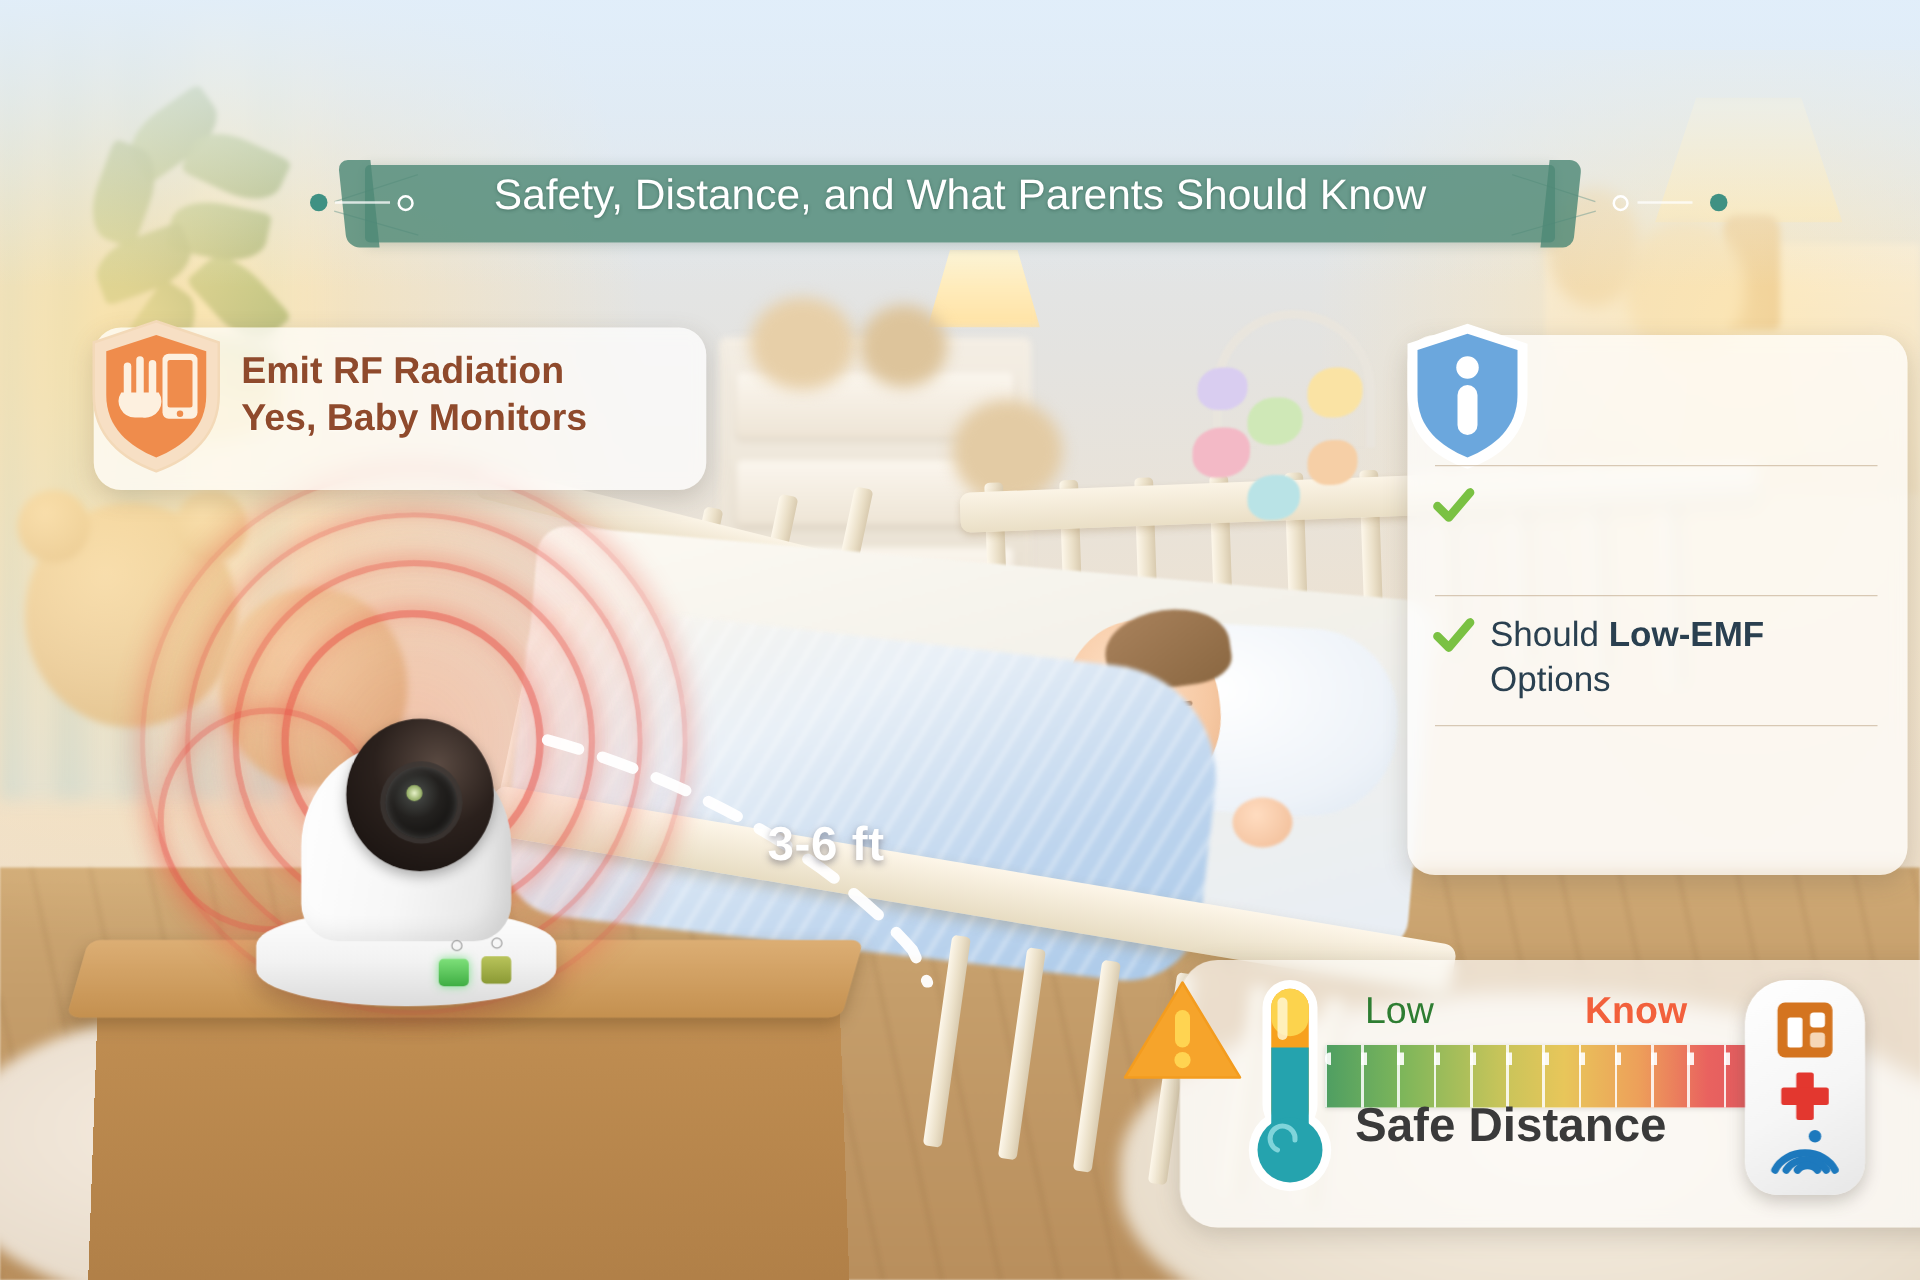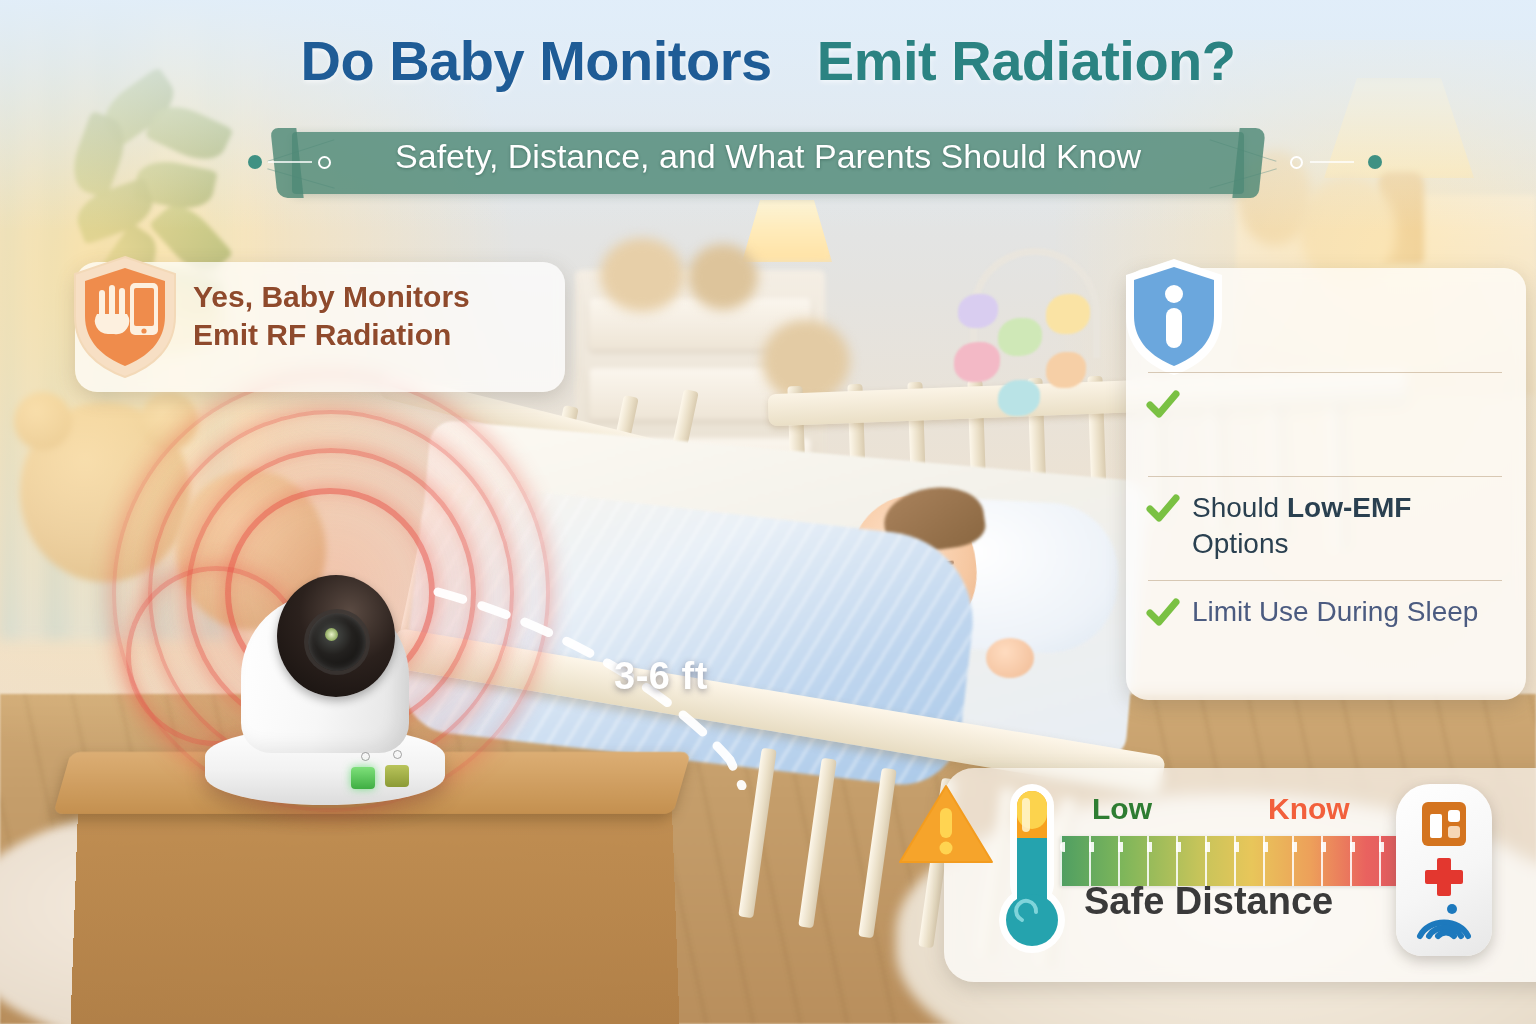--- a/index.html
+++ b/index.html
@@ -387,21 +387,21 @@
   .meter-ticks {
     position:absolute; inset:0;
     background: repeating-linear-gradient(90deg, rgba(255,255,255,.85) 0 2px, rgba(255,255,255,0) 2px 29px);
   }
   .meter-dots {
     position:absolute; left:0; right:0; top:6px; height:10px;
     background: repeating-linear-gradient(90deg, rgba(255,255,255,.9) 0 5px, rgba(255,255,255,0) 5px 29px);
     border-radius:4px;
   }
   .meter-low {
-    position:absolute; left:1092px; top:792px; font-size:30px; font-weight:700; color:#2e7d32;
+    position:absolute; left:1092px; top:792px; font-size:30px; font-weight:400; color:#2e7d32;
   }
   .meter-high {
     position:absolute; left:1268px; top:792px; font-size:30px; font-weight:700; color:#f2603c;
   }
   .meter-caption {
     position:absolute; left:1084px; top:880px; font-size:38px; font-weight:700; color:#3a3a3a;
   }
   .device {
     position:absolute; left:1396px; top:784px; width:96px; height:172px;
     border-radius: 34px 34px 26px 26px;
@@ -534,25 +534,20 @@
     <div class="cam-dot" style="left:188px; bottom:46px;"></div>
     <div class="led green"></div>
     <div class="led olive"></div>
   </div>
 
   <svg class="arc-svg" viewBox="0 0 420 230">
     <path d="M 8 32 C 110 60, 230 120, 300 200 L 312 226" fill="none" stroke="#ffffff" stroke-width="9" stroke-linecap="round" stroke-dasharray="26 20" opacity="0.95"></path>
   </svg>
   <div class="dist-label">3-6 ft</div>
 
-  <div class="title">
-    <span class="t1">Do Baby Monitors</span>
-    <span>&nbsp;</span>
-    <span class="t2">Emit Radiation?</span>
-  </div>
 
   <div class="sub-wrap">
     <div class="deco-line-thin" style="left:266px; top:20px; width:70px; transform:rotate(-18deg);"></div>
     <div class="deco-line-thin" style="left:266px; top:48px; width:70px; transform:rotate(16deg);"></div>
     <div class="deco-line-thin" style="left:1208px; top:20px; width:70px; transform:rotate(18deg);"></div>
     <div class="deco-line-thin" style="left:1208px; top:48px; width:70px; transform:rotate(-16deg);"></div>
 
     <div class="sub-band"></div>
 
     <div class="deco" style="left:268px; width:44px;"></div>
@@ -573,22 +568,22 @@
       <g fill="#fdf0df">
         <rect x="32" y="36" width="6" height="30" rx="3"></rect>
         <rect x="42" y="31" width="6" height="35" rx="3"></rect>
         <rect x="52" y="34" width="6" height="32" rx="3"></rect>
         <path d="M30 60 h30 a13 13 0 0 1 -13 20 h-6 a13 13 0 0 1 -11 -20 z"></path>
         <rect x="63" y="29" width="28" height="52" rx="5"></rect>
       </g>
       <rect x="67" y="34" width="20" height="38" rx="2" fill="#ef8c4c"></rect>
       <circle cx="77" cy="77" r="2.6" fill="#ef8c4c"></circle>
     </svg>
+    <div class="rf-text">Emit RF Radiation</div>
     <div class="rf-text">Yes, Baby Monitors</div>
-    <div class="rf-text">Emit RF Radiation</div>
   </div>
 
   <div class="card" id="safe-card">
     <svg class="shield-blue" viewBox="0 0 112 122">
       <path d="M56 3 L104 19 V60 C104 91 83 110 56 119 C29 110 8 91 8 60 V19 Z" fill="#ffffff"></path>
       <path d="M56 11 L96 24 V60 C96 86 78 101 56 110 C34 101 16 86 16 60 V24 Z" fill="#6ba7dd"></path>
       <circle cx="56" cy="38" r="9" fill="#ffffff"></circle>
       <rect x="48" y="52" width="16" height="40" rx="8" fill="#ffffff"></rect>
     </svg>
 
@@ -602,26 +597,20 @@
     <div class="hr-line" style="top:208px;"></div>
 
     <div class="chk-item" style="top:222px;">
       <svg class="ck" viewBox="0 0 34 34">
         <path d="M4 17 L13 26 L30 6" fill="none" stroke="#7ac143" stroke-width="7" stroke-linecap="round" stroke-linejoin="round"></path>
       </svg>
       <span><span>Should </span><b>Low-EMF</b><span> Options</span></span>
     </div>
     <div class="hr-line" style="top:312px;"></div>
 
-    <div class="chk-item muted" style="top:326px;">
-      <svg class="ck" viewBox="0 0 34 34">
-        <path d="M4 17 L13 26 L30 6" fill="none" stroke="#7ac143" stroke-width="7" stroke-linecap="round" stroke-linejoin="round"></path>
-      </svg>
-      <span>Limit Use During Sleep</span>
-    </div>
   </div>
 
 
   <div class="card" id="meter-panel"></div>
 
   <svg class="warn-tri" viewBox="0 0 96 84">
     <path d="M48 4 L94 80 H2 Z" fill="#f6a42b" stroke="#f39c1f" stroke-width="2" stroke-linejoin="round"></path>
     <rect x="42" y="26" width="12" height="30" rx="6" fill="#ffd451"></rect>
     <circle cx="48" cy="66" r="6.5" fill="#ffd451"></circle>
   </svg>

